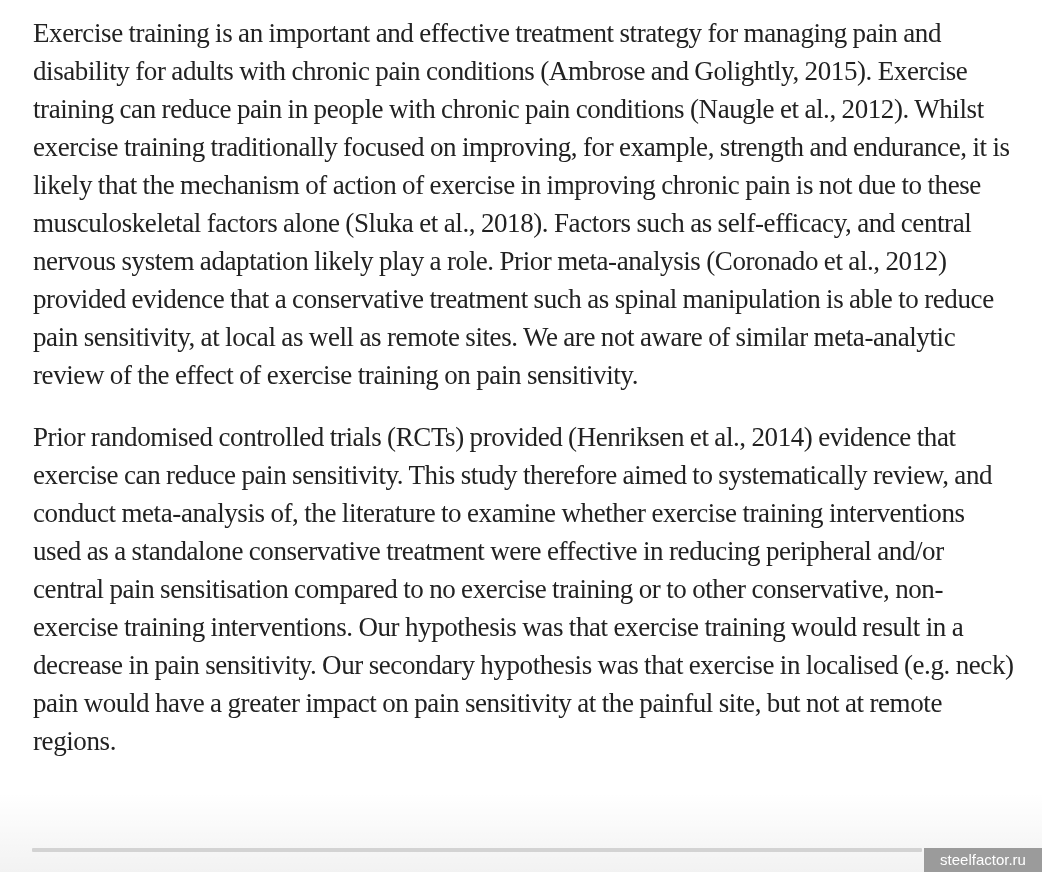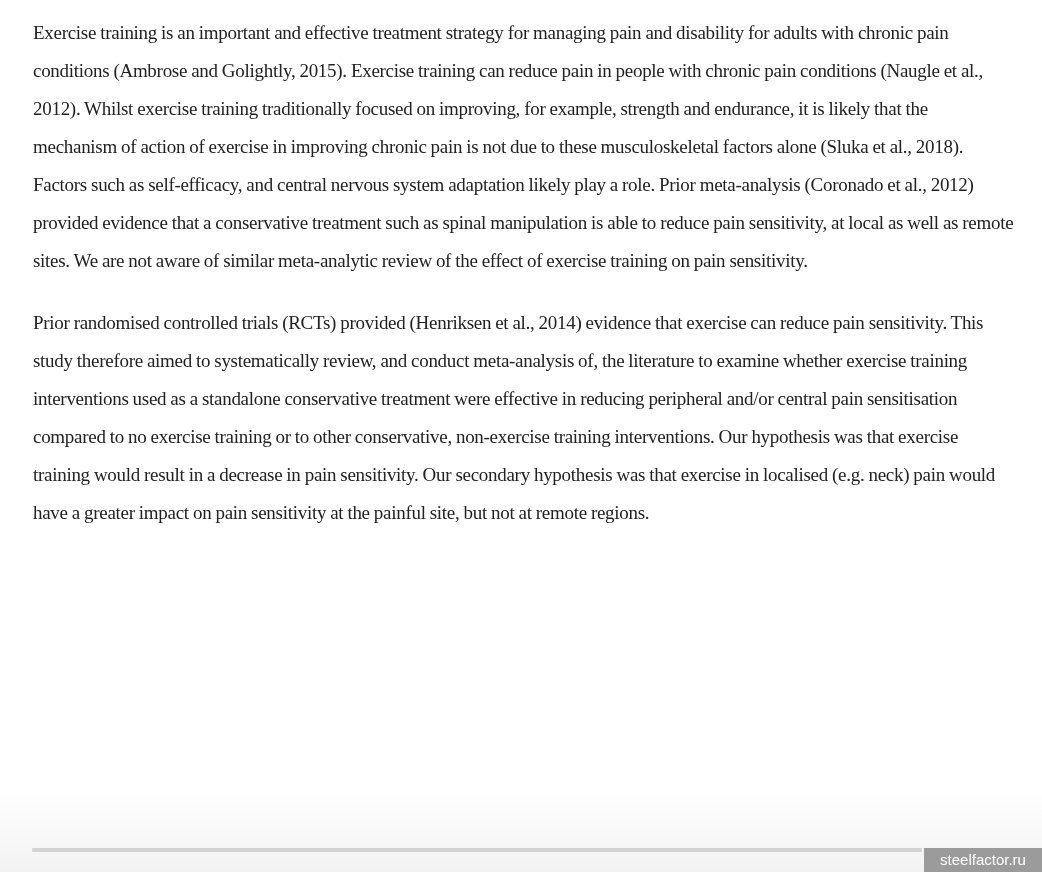--- a/index.html
+++ b/index.html
@@ -27,21 +27,21 @@
   }
   .article {
     position: absolute;
     top: 14px;
     left: 33px;
     width: 982px;
     color: #222222;
   }
   .article p {
     margin: 0 0 24px 0;
-    font-size: 19px;
+    font-size: 27px;
     line-height: 38px;
     letter-spacing: -0.015em;
     word-spacing: -0.02em;
     color: #222222;
   }
   .divider {
     position: absolute;
     left: 32px;
     top: 848px;
     width: 890px;

